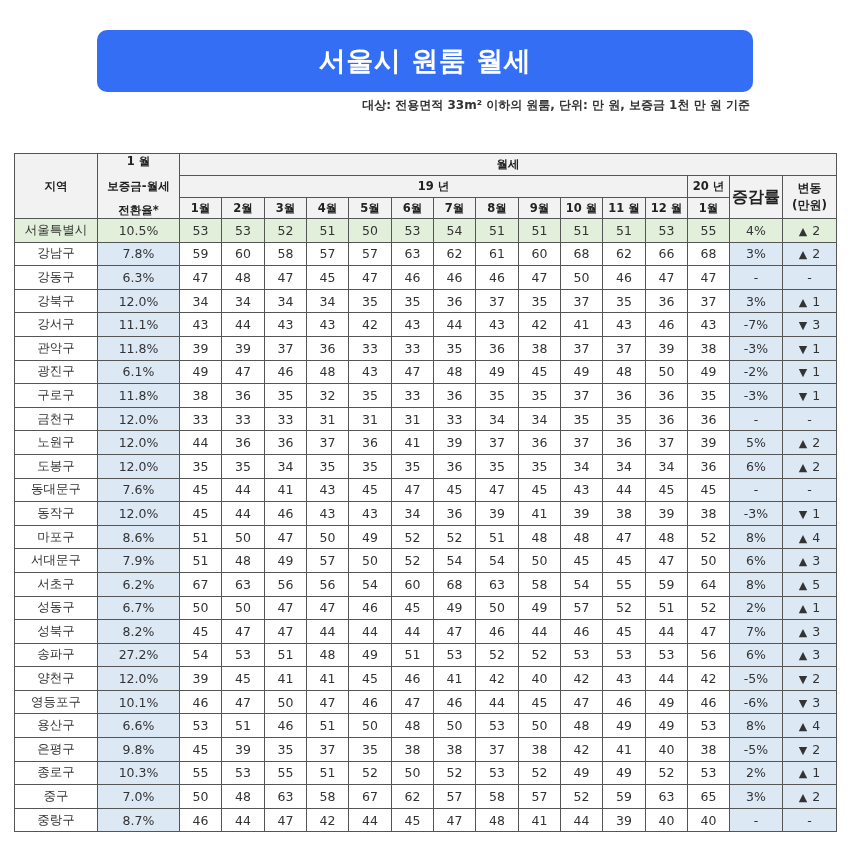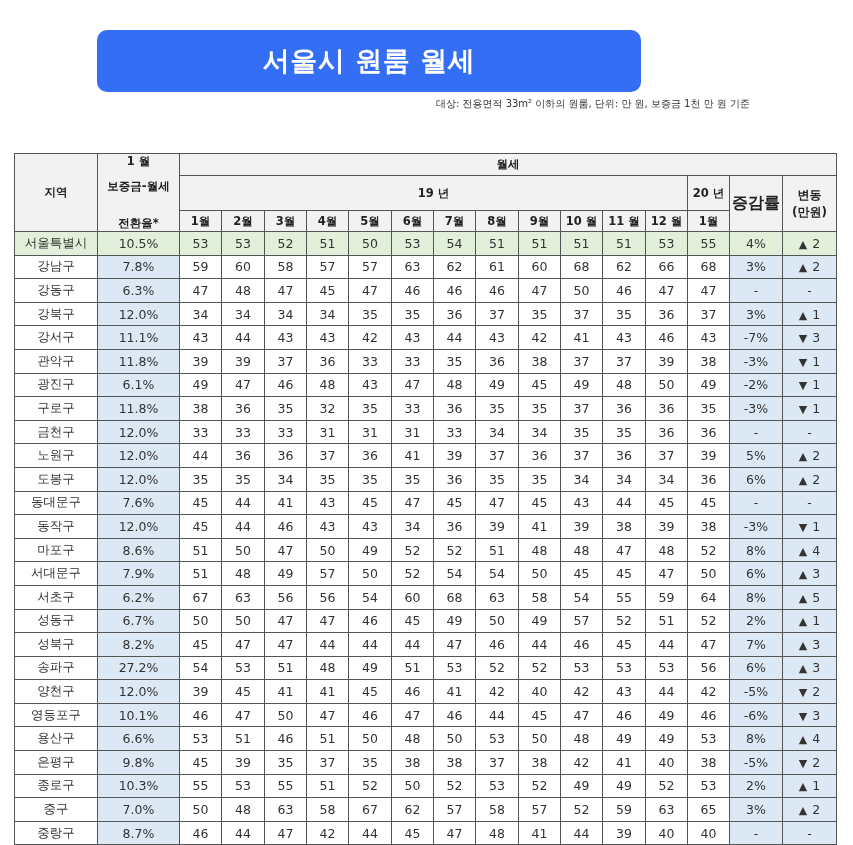--- a/index.html
+++ b/index.html
@@ -1,22 +1,22 @@
 <!DOCTYPE html>
 <html><head>
 <meta charset="utf-8">
 <style>
   html, body { margin: 0; padding: 0; background: #ffffff; }
   body { width: 853px; height: 845px; position: relative; overflow: hidden;
          font-family: "DejaVu Sans", "Liberation Sans", sans-serif; color: #222; }
-  .banner { position: absolute; left: 97px; top: 30px; width: 544px; height: 62px;
+  .banner { position: absolute; left: 97px; top: 30px; width: 656px; height: 62px;
             background: #346ef5; border-radius: 10px; display: flex; align-items: center;
             justify-content: center; }
   .banner-title { color: #ffffff; font-size: 27px; font-weight: bold; letter-spacing: 0.5px; }
-  .subtitle { position: absolute; right: 103px; top: 97px; font-size: 10px; font-weight: normal;
+  .subtitle { position: absolute; right: 103px; top: 97px; font-size: 12px; font-weight: bold;
               color: #333; white-space: nowrap; }
   table.rent { position: absolute; left: 14px; top: 153px; border-collapse: collapse;
                table-layout: fixed; width: 822px; }
   table.rent td, table.rent th { border: 1px solid #555; padding: 0; text-align: center;
                                  font-size: 12.5px; white-space: nowrap; overflow: hidden; }
   table.rent th { background: #f2f2f2; font-weight: bold; font-size: 11.5px; color: #222; }
   .hdr-r1 th { height: 21px; }
   .hdr-r2 th { height: 21px; }
   .hdr-r3 th { height: 20px; margin-top: 20px; }
   tr.data td { height: 22.6px; color: #333; }
@@ -60,21 +60,21 @@
     <col style="width:42px">
       <col style="width:53px">
       <col style="width:54px">
   </colgroup>
   <thead>
     <tr class="hdr-r1">
       <th rowspan="3">지역</th>
       <th rowspan="3">
         <div>1 월</div>
         <div style="margin-top:10px">보증금-월세</div>
-        <div style="margin-top:22px"><span class="underline-wavy">전환율*</span></div>
+        <div style="margin-top:9px"><span class="underline-wavy">전환율*</span></div>
       </th>
       <th colspan="15">월세</th>
     </tr>
     <tr class="hdr-r2">
       <th colspan="12">19 년</th>
       <th class="yr20">20 년</th>
       <th rowspan="2" style="font-size:16px">증감률</th>
       <th rowspan="2" style="font-size:12px">
         <div>변동</div>
         <div style="">(만원)</div>

